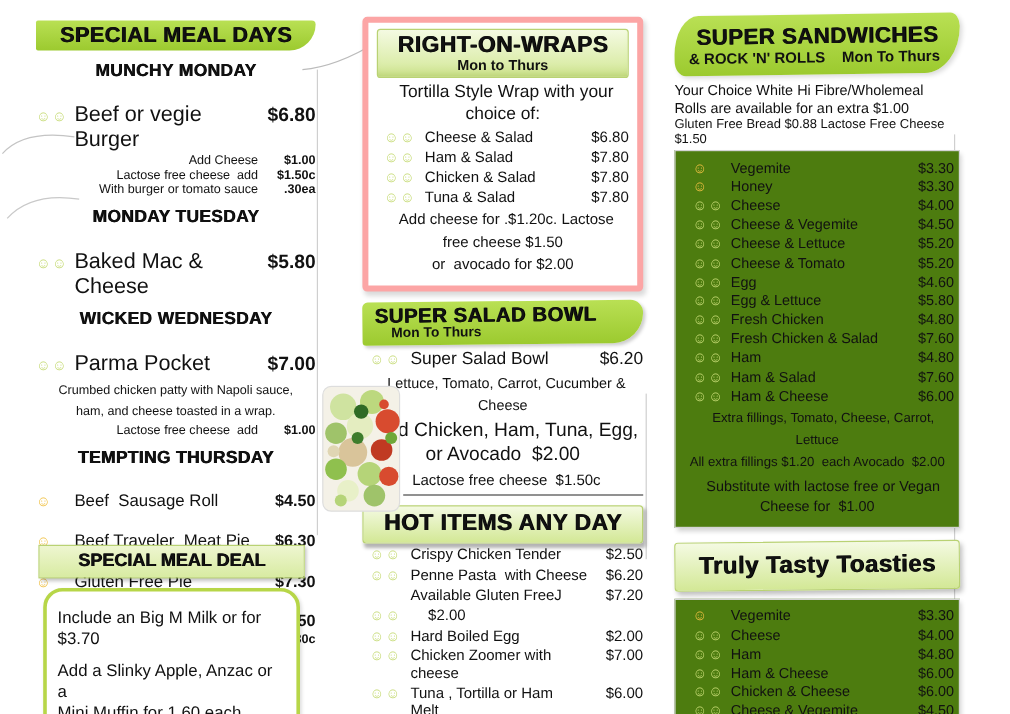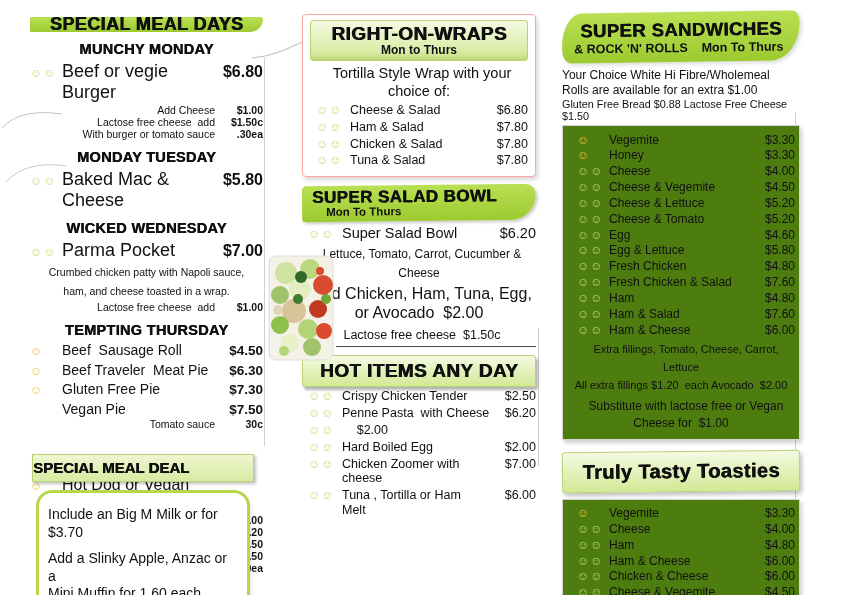--- a/index.html
+++ b/index.html
@@ -26,42 +26,42 @@
   .mrow[data-kind="note"],.mrow[data-kind="note2"]{display:block;text-align:center}
   .mrow[data-kind="heading"]{margin:8px 0 3px}
   .mrow[data-kind="heading"] .rname{font-size:14.5px;font-weight:900;letter-spacing:.3px;text-shadow:.5px 0 #000}
   .mrow[data-kind="desc"] .rname,.mrow[data-kind="note"] .rname{font-size:10.5px}
   .mrow[data-kind="note2"] .rname{font-size:9.5px}
   .mrow[data-kind="gap"]{height:15px}
   .banner-black{font-weight:900;text-shadow:.7px 0 #000;letter-spacing:.4px}
 
   
   .school{font-size:14.5px;font-weight:700;padding-left:14px}
-  .smd-banner{margin-top:9px;height:15px;background:linear-gradient(180deg,var(--banner-green-light,#b9e054),var(--banner-green,#9cc930));
+  .smd-banner{margin-top:9px;height:25px;background:linear-gradient(180deg,var(--banner-green-light,#b9e054),var(--banner-green,#9cc930));
       display:flex;align-items:center;justify-content:center;border-radius:2px 4px 26px 2px}
   .smd-banner .rtitle{font-size:18px}
-  #col-left .mrow[data-kind="item"]{margin:3px 0 1px}
+  #col-left .mrow[data-kind="item"]{margin:17px 0 1px}
   #col-left .rprice{font-size:15px}
   #col-left [data-size="xl"] .rname{font-size:18px}
   #col-left [data-size="xl"] .rprice{font-size:16px}
   #col-left [data-size="lg"] .rname{font-size:16px}
   #col-left [data-size="md"] .rname{font-size:14px}
   #col-left [data-size="md"] .rprice{font-size:13.5px}
   #col-left .mrow[data-kind="sub"]{margin:0}
   #col-left .mrow[data-kind="sub"] .rname{font-size:10.5px;text-align:right}
   #col-left .mrow[data-kind="sub"] .rprice{font-size:10.5px}
   .deal{position:absolute;top:446px;left:2px;width:222px}
   .deal-header{background:linear-gradient(180deg,#eef6d0,#d8eba2);border:1px solid #b9d273;
-      text-align:left;padding:4px 0;box-shadow:2px 2px 3px rgba(0,0,0,.25)}
+      text-align:center;padding:4px 0;box-shadow:2px 2px 3px rgba(0,0,0,.25)}
   .deal-title{font-size:15px;font-weight:900;text-shadow:.6px 0 #000}
   .deal-box{margin:8px 4px 0;border:3px solid #b7d648;border-radius:16px;padding:13px 9px;font-size:14px;line-height:1.25;background:#fff;box-shadow:1px 2px 3px rgba(0,0,0,.12)}
   .deal-line{white-space:pre-line;margin-bottom:9px}
 
   
-  .wraps-box{border:1px solid #fca5a5;border-radius:4px;box-shadow:2px 3px 4px rgba(0,0,0,.15);
+  .wraps-box{border:5px solid #fca5a5;border-radius:4px;box-shadow:2px 3px 4px rgba(0,0,0,.15);
       padding:5px 7px 6px;background:#fff}
   .panel-header{background:linear-gradient(180deg,#f4fae2,#d3e896);border:1px solid #b9d273;
       text-align:center;padding:2px 0 3px;border-radius:3px;box-shadow:inset 0 -8px 10px -8px #a9c45e}
   .wraps-title{font-size:19px}
   .wraps-sub{font-size:12px;font-weight:900;margin-top:-2px}
   #col-mid .smiley{flex:0 0 40px;padding-left:6px}
   #col-mid .mrow{margin:2.5px 0}
   #col-mid .rname,#col-mid .rprice{font-size:12.5px}
   #col-mid .rprice{font-weight:400;flex-basis:46px}
   #col-mid .mrow[data-kind="center"] .rname{font-size:12px}
@@ -299,20 +299,24 @@
           <span class="rname">Chicken &amp; Salad</span>
           <span class="rprice">$7.80</span>
         </div>
 
         <div class="mrow" data-kind="item">
           <span class="smiley" data-icon="double"></span>
           <span class="rname">Tuna &amp; Salad</span>
           <span class="rprice">$7.80</span>
         </div>
 
+        <div class="mrow" data-kind="note">
+          <span class="smiley"></span><span class="rname">Add cheese for .$1.20c. Lactose free cheese $1.50
+or  avocado for $2.00</span><span class="rprice"></span>
+        </div>
       </div>
   </div>
 
   <div class="salad-banner">
     <div class="banner-black salad-title">SUPER SALAD BOWL</div>
     <div class="salad-sub">Mon To Thurs</div>
   </div>
   <div class="salad-section">
     <svg class="salad-photo" viewBox="0 0 66 106">
       <rect x="1" y="1" width="64" height="104" rx="7" fill="#f4f1e7" stroke="#dddddd"></rect>
@@ -369,20 +373,25 @@
         <span class="rname">Crispy Chicken Tender</span>
         <span class="rprice">$2.50</span>
       </div>
 
       <div class="mrow" data-kind="item">
         <span class="smiley" data-icon="double"></span>
         <span class="rname">Penne Pasta  with Cheese</span>
         <span class="rprice">$6.20</span>
       </div>
 
+      <div class="mrow" data-kind="item">
+        <span class="smiley"></span>
+        <span class="rname">Available Gluten FreeJ</span>
+        <span class="rprice">$7.20</span>
+      </div>
 
       <div class="mrow" data-kind="item">
         <span class="smiley" data-icon="double"></span>
         <span class="rprice">$2.00</span>
       </div>
 
       <div class="mrow" data-kind="item">
         <span class="smiley" data-icon="double"></span>
         <span class="rname">Hard Boiled Egg</span>
         <span class="rprice">$2.00</span>

